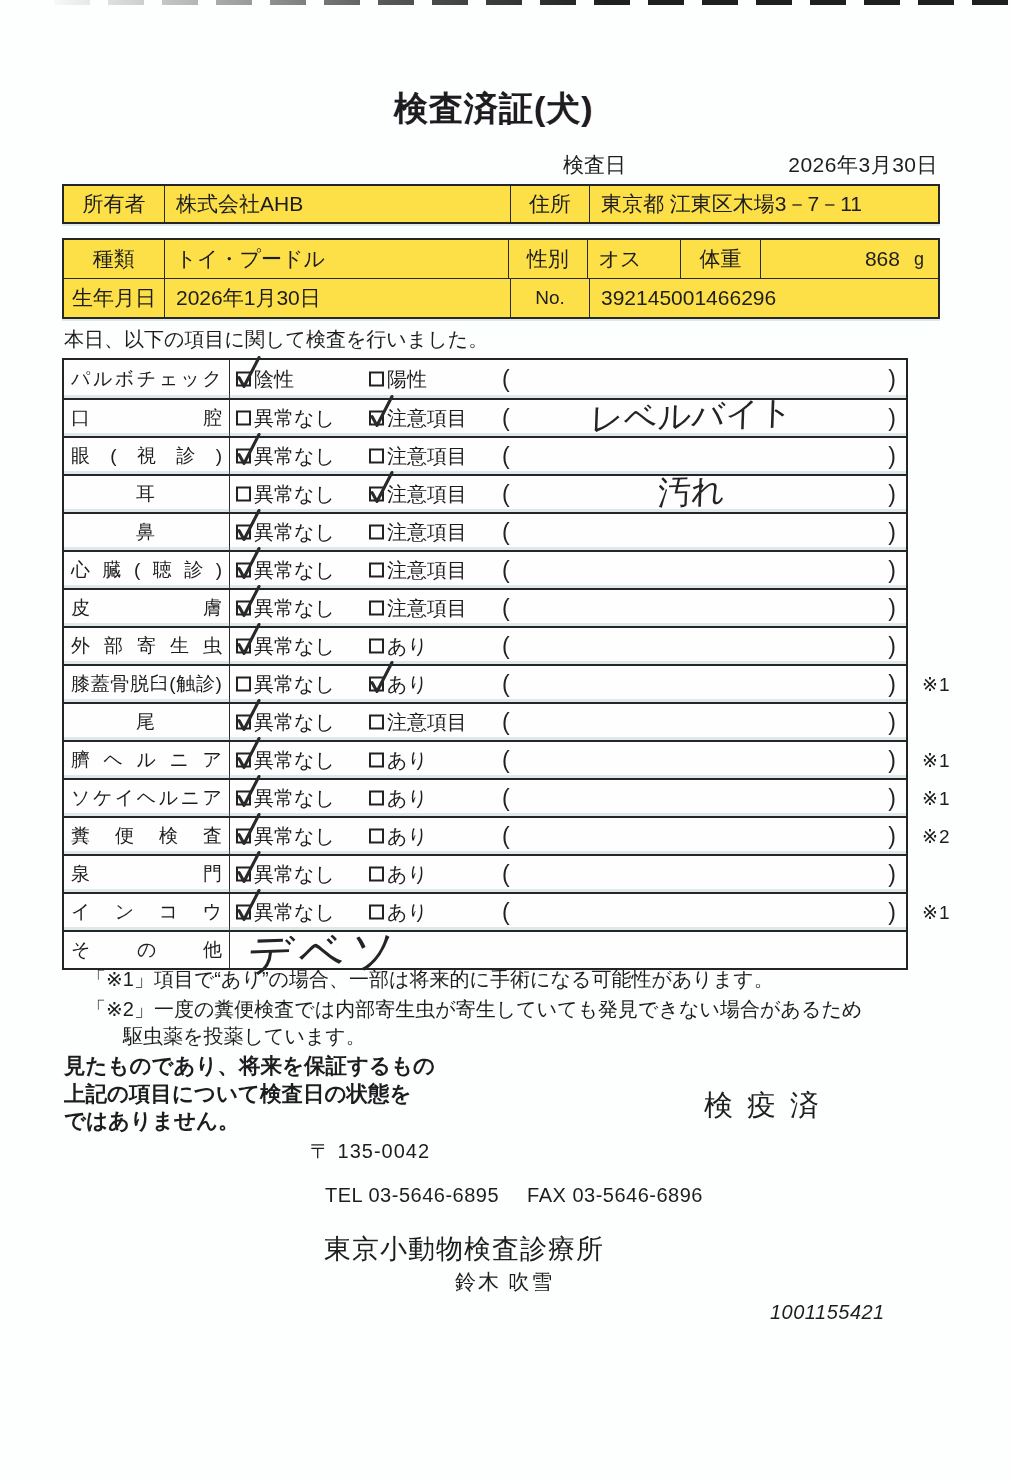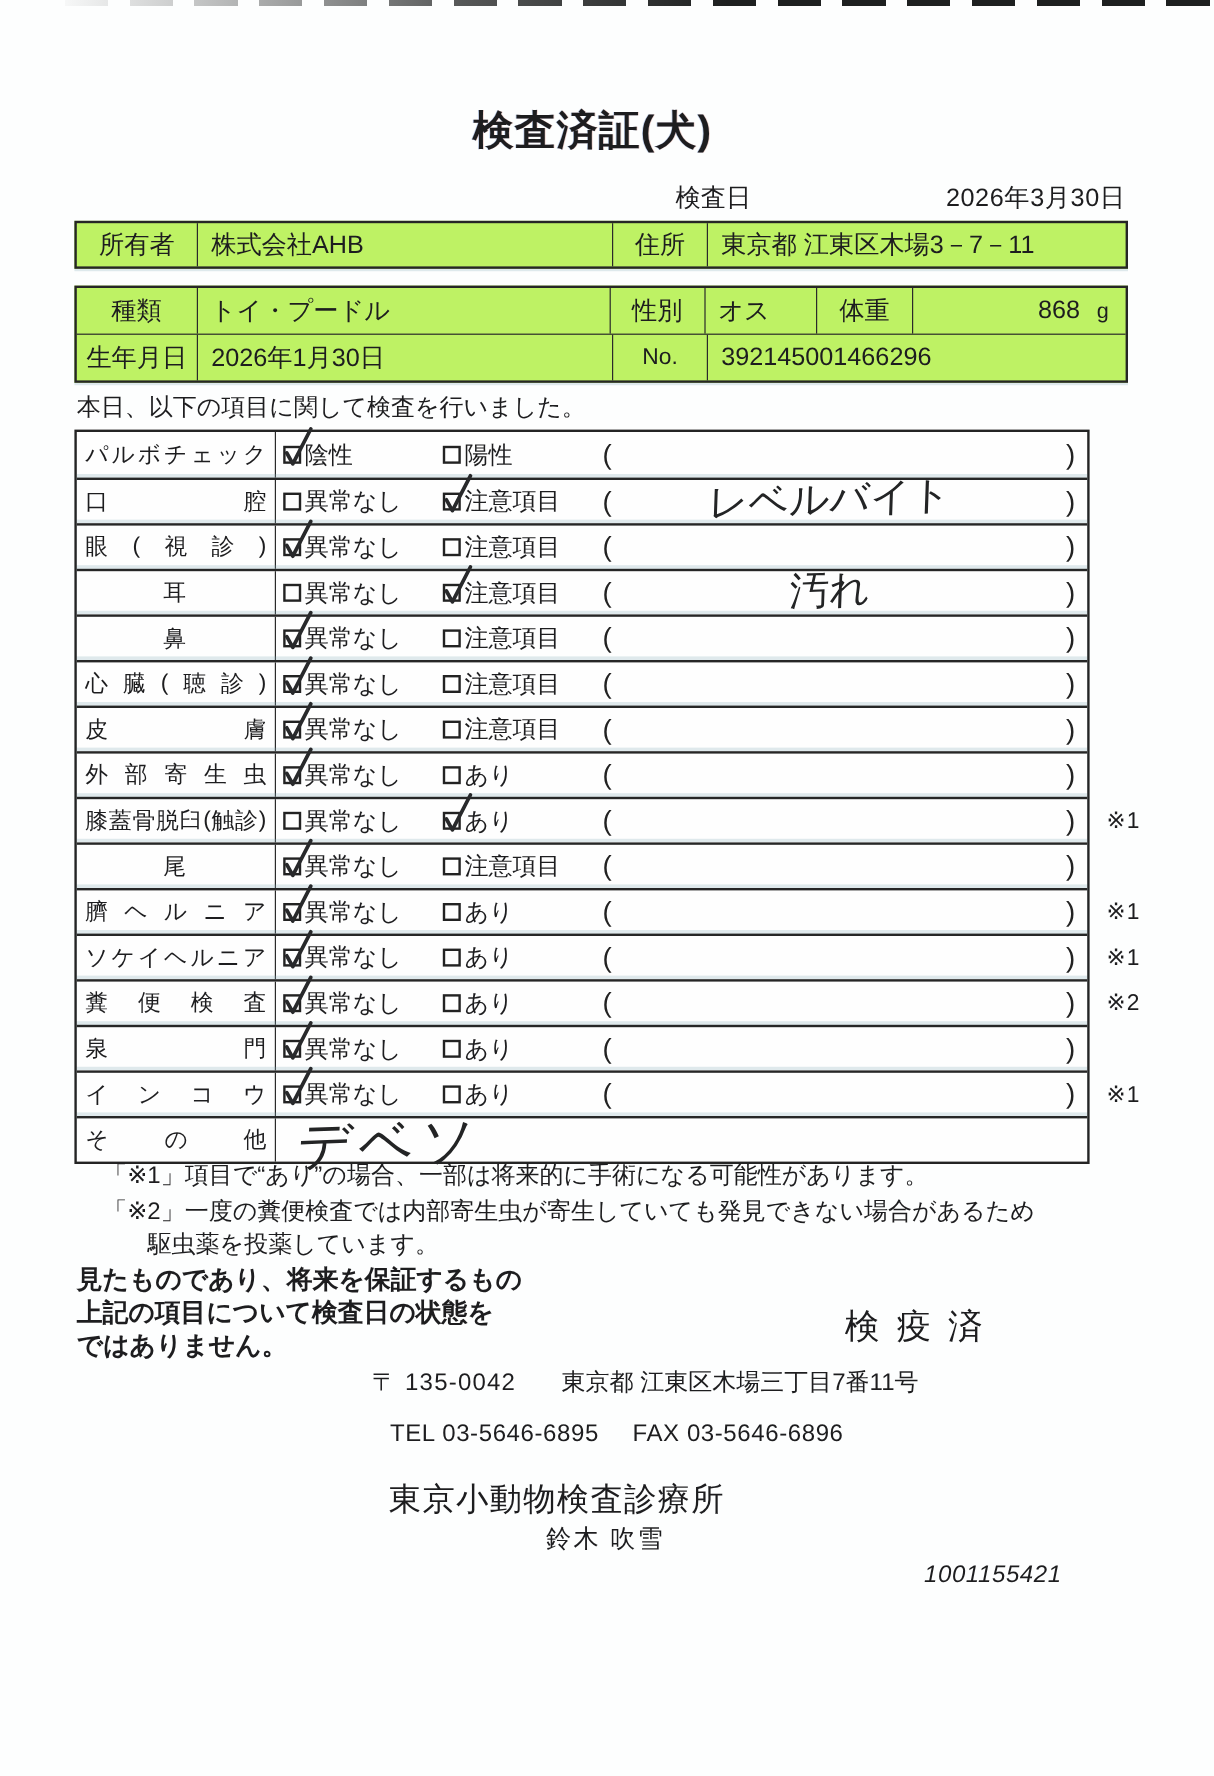--- a/index.html
+++ b/index.html
@@ -23,21 +23,21 @@
     text-shadow:0.6px 0 0 rgba(190,70,50,.25), -0.6px 0 0 rgba(50,100,190,.3);
   }
   .date-label{position:absolute;left:563px;top:151px;font-size:21px;}
   .date-value{position:absolute;right:74px;top:151px;font-size:21px;letter-spacing:.5px;}
 
   
   .info-table{
     position:absolute;left:62px;width:878px;
     border:2px solid #262626;display:flex;flex-direction:column;
     box-shadow:0 2px 0 rgba(130,170,185,.25);
-    background:#bef264;
+    background:#fde047;
   }
   .owner-table{top:184px;height:40px;}
   .pet-table{top:238px;height:81px;}
   .trow{display:flex;flex:1;min-height:0;}
   .trow + .trow{border-top:1.5px solid #2a2a2a;}
   .cell{
     display:flex;align-items:center;font-size:21px;
     border-right:1.5px solid #2a2a2a;padding:3px 8px;overflow:hidden;white-space:nowrap;
   }
   .cell.last{border-right:none;}
@@ -586,21 +586,20 @@
 
   <div class="disclaimer">
     <div>見たものであり、将来を保証するもの</div>
     <div>上記の項目について検査日の状態を</div>
     <div>ではありません。</div>
   </div>
 
   <div class="quarantine-stamp">検疫済</div>
 
   <span class="postal-code">〒 135-0042</span>
-  <span class="clinic-address">東京都 江東区木場三丁目7番11号</span>
   <div class="tel-line">
     <span>TEL 03-5646-6895</span>
     <span>FAX 03-5646-6896</span>
   </div>
   <div class="clinic-name">東京小動物検査診療所</div>
   <div class="staff-name">鈴木 吹雪</div>
   <div class="serial-number">1001155421</div>
 
 </div>
 

